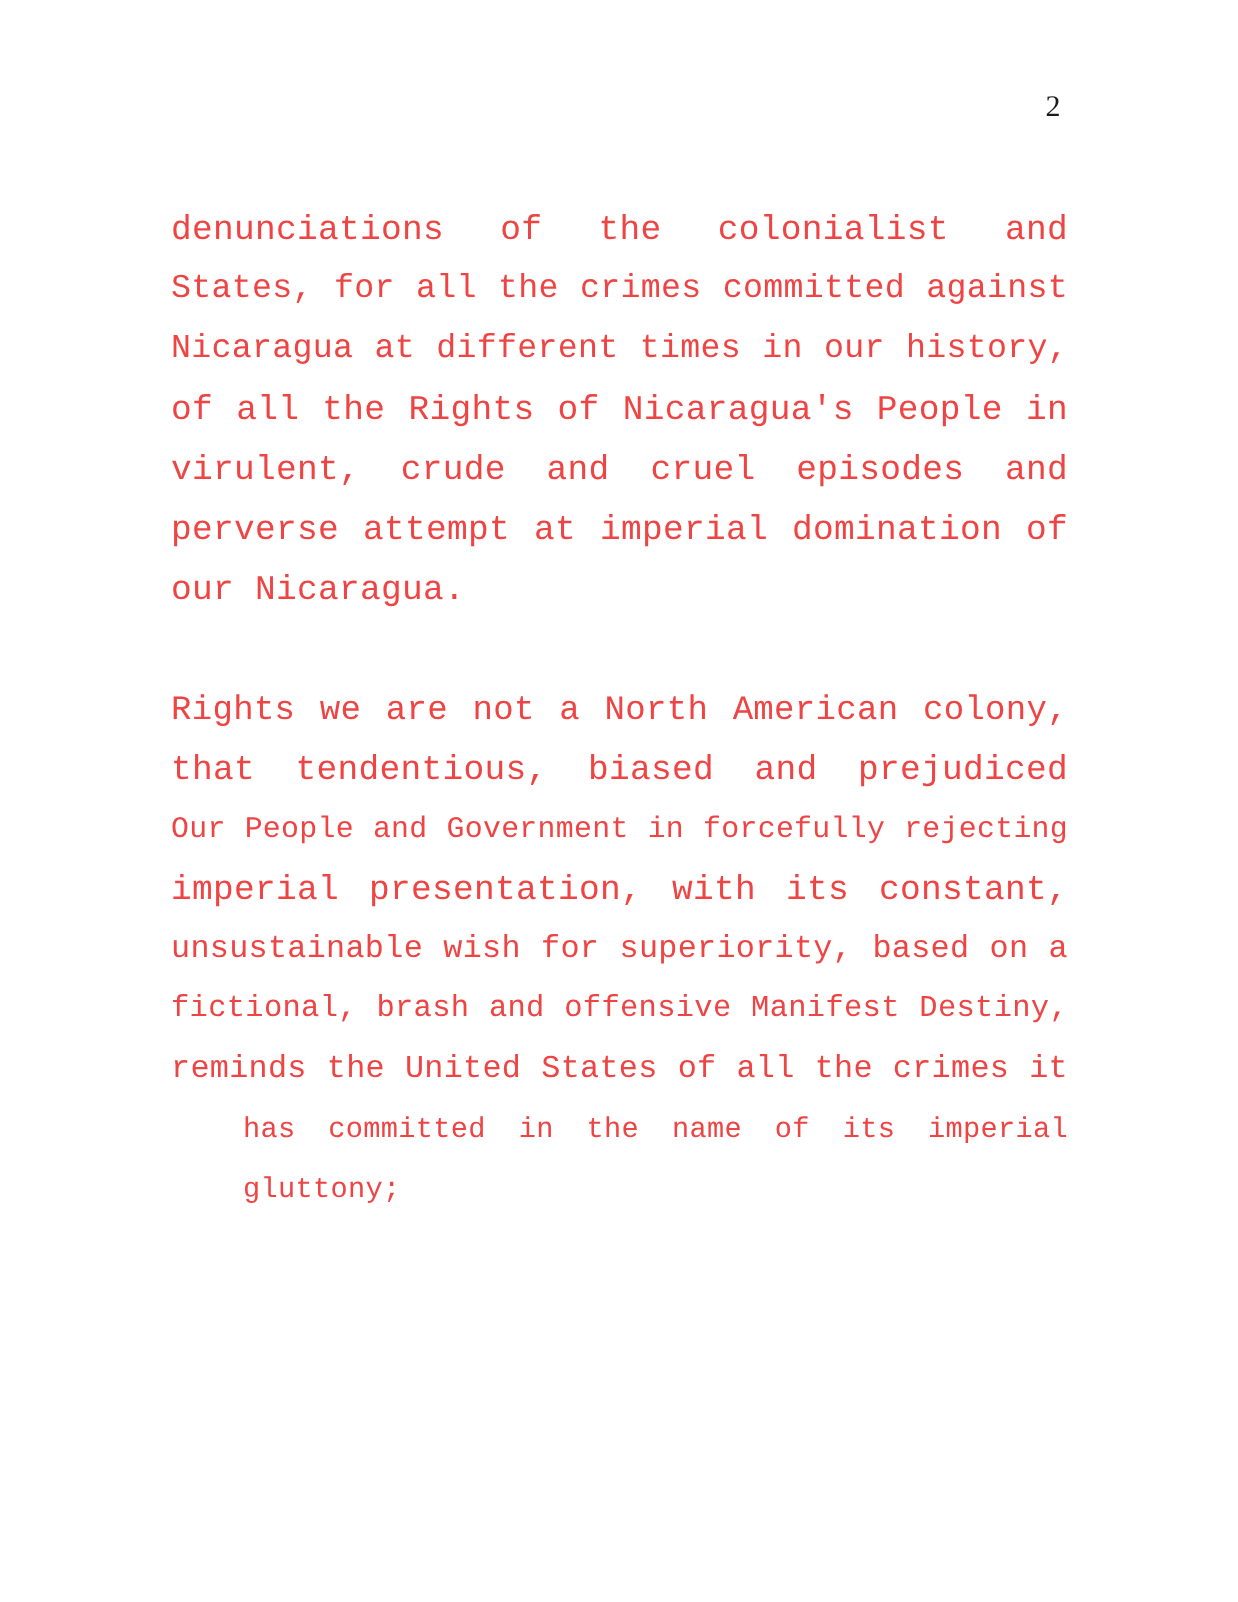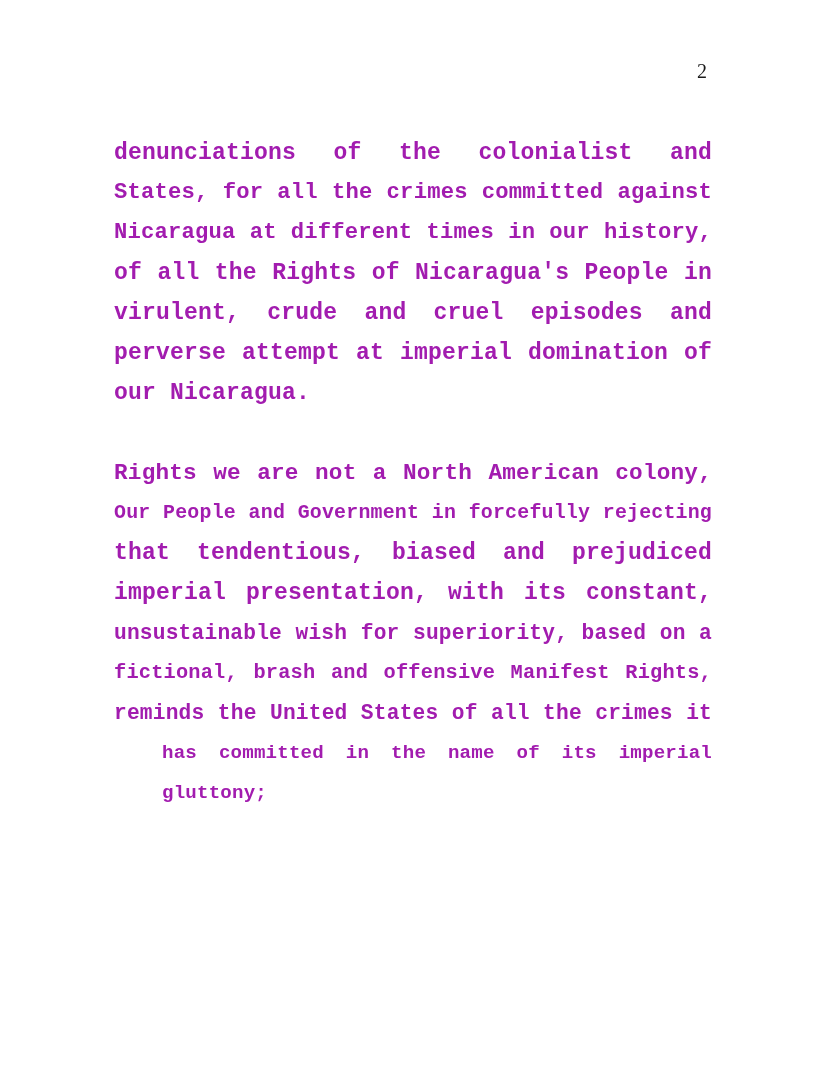--- a/index.html
+++ b/index.html
@@ -28,25 +28,25 @@
     left: 114px;
     top: 133px;
     width: 598px;
     color: #000000;
   }
   .para {
     margin: 0 0 40px 0;
   }
   .line {
     font-family: "Liberation Mono", "DejaVu Sans Mono", monospace;
-    font-weight: bold;
+    font-weight: normal;
     font-size: 23px;
     line-height: 40px;
     height: 40px;
-    color: #a21caf;
+    color: #ef4444;
     text-align: justify;
     text-align-last: justify;
     white-space: normal;
     letter-spacing: 0.2px;
   }
   .line.left {
     text-align-last: left;
   }
 </style>
 </head>
@@ -59,22 +59,22 @@
         <div class="line">denunciations of the colonialist and</div>
         <div class="line" style="font-size: 22.18px;">States, for all the crimes committed against</div>
         <div class="line" style="font-size: 22.18px;">Nicaragua at different times in our history,</div>
         <div class="line">of all the Rights of Nicaragua's People in</div>
         <div class="line">virulent, crude and cruel episodes and</div>
         <div class="line">perverse attempt at imperial domination of</div>
         <div class="line left">our Nicaragua.</div>
       </div>
       <div class="para">
         <div class="line" style="font-size: 22.7px;">Rights we are not a North American colony,</div>
+        <div class="line">that tendentious, biased and prejudiced</div>
         <div class="line" style="font-size: 19.9px;">Our People and Government in forcefully rejecting</div>
-        <div class="line">that tendentious, biased and prejudiced</div>
         <div class="line">imperial presentation, with its constant,</div>
         <div class="line" style="font-size: 21.21px;">unsustainable wish for superiority, based on a</div>
-        <div class="line" style="font-size: 20.32px;">fictional, brash and offensive Manifest Rights,</div>
+        <div class="line" style="font-size: 20.32px;">fictional, brash and offensive Manifest Destiny,</div>
         <div class="line" style="font-size: 21.21px;">reminds the United States of all the crimes it</div>
         <div class="line" style="font-size: 19.11px; margin-left: 48px;">has committed in the name of its imperial gluttony;</div>
       </div>
     </div>
 </div>
 
 </body></html>

